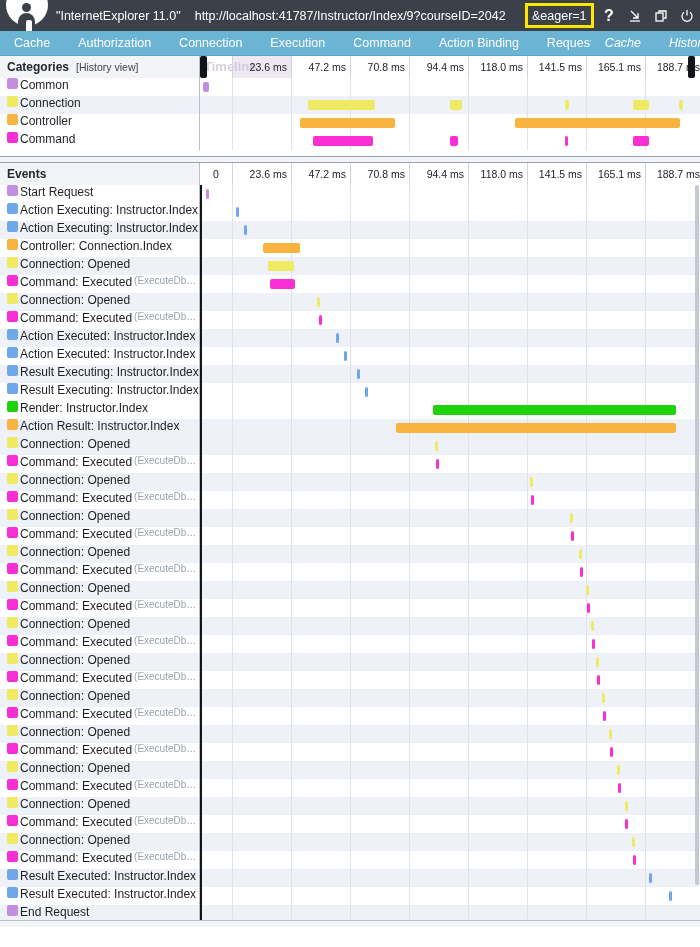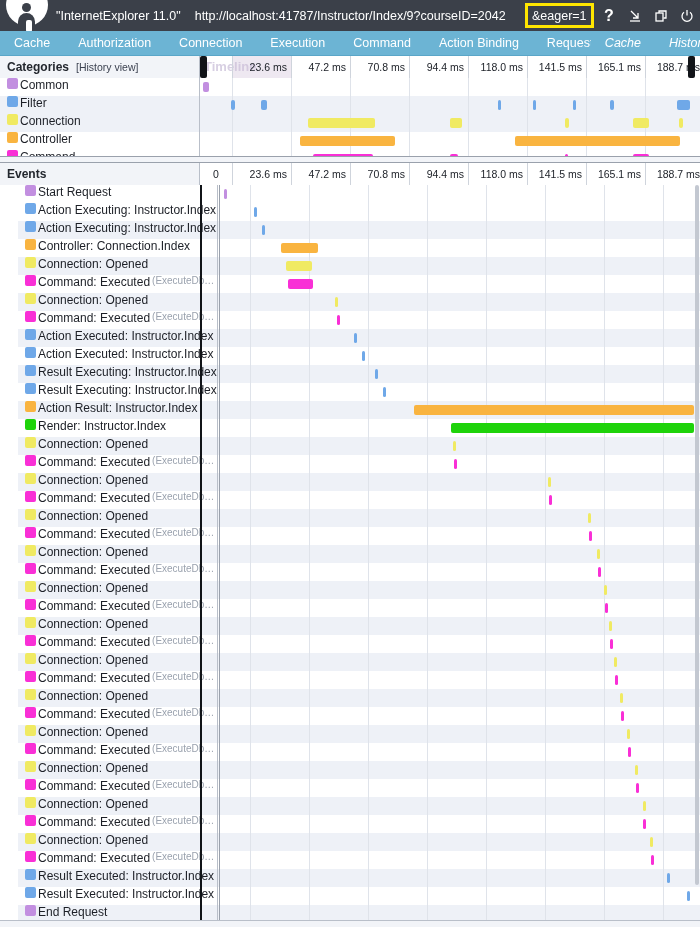--- a/index.html
+++ b/index.html
@@ -237,21 +237,21 @@
     position: relative;
   }
 
   
   #events {
     position: relative;
     height: 764px;
     overflow: hidden;
   }
   #ev-rows { position: relative; }
-  #ev-rows .row { height: 18px; padding-left: 18px; }
+  #ev-rows .row { height: 18px; }
   #ev-rows .lane .cursor {
     position: absolute; top: 0; bottom: 0;
     border-left: 1px solid #9aa1ac;
   }
   .v-scroll {
     position: absolute;
     right: 0; top: 22px; bottom: 0;
     width: 6px;
     background: transparent;
     z-index: 6;
@@ -358,43 +358,20 @@
           <div class="gl" style="left: 208.973px;"></div>
           <div class="gl" style="left: 268.005px;"></div>
           <div class="gl" style="left: 327.037px;"></div>
           <div class="gl" style="left: 386.068px;"></div>
           <div class="gl" style="left: 445.1px;"></div>
           <div class="bar" style="left: 2.5px; width: 6px; background: rgb(194, 143, 224);"></div>
         </div>
       </div>
       <div class="row alt">
         <div class="lbl">
-          <span class="swatch" style="background: rgb(111, 168, 232);"></span>
-          <span>Filter</span>
-        </div>
-        <div class="lane">
-          <div class="gl" style="left: 31.8772px;"></div>
-          <div class="gl" style="left: 90.9091px;"></div>
-          <div class="gl" style="left: 149.941px;"></div>
-          <div class="gl" style="left: 208.973px;"></div>
-          <div class="gl" style="left: 268.005px;"></div>
-          <div class="gl" style="left: 327.037px;"></div>
-          <div class="gl" style="left: 386.068px;"></div>
-          <div class="gl" style="left: 445.1px;"></div>
-          <div class="bar" style="left: 31px; width: 3.5px; background: rgb(111, 168, 232);"></div>
-          <div class="bar" style="left: 61px; width: 6px; background: rgb(111, 168, 232);"></div>
-          <div class="bar" style="left: 297.5px; width: 3.5px; background: rgb(111, 168, 232);"></div>
-          <div class="bar" style="left: 332.5px; width: 3.5px; background: rgb(111, 168, 232);"></div>
-          <div class="bar" style="left: 372.5px; width: 3.5px; background: rgb(111, 168, 232);"></div>
-          <div class="bar" style="left: 410px; width: 3.5px; background: rgb(111, 168, 232);"></div>
-          <div class="bar" style="left: 477px; width: 13px; background: rgb(111, 168, 232);"></div>
-        </div>
-      </div>
-      <div class="row alt">
-        <div class="lbl">
           <span class="swatch" style="background: rgb(240, 234, 98);"></span>
           <span>Connection</span>
         </div>
         <div class="lane">
           <div class="gl" style="left: 31.8772px;"></div>
           <div class="gl" style="left: 90.9091px;"></div>
           <div class="gl" style="left: 149.941px;"></div>
           <div class="gl" style="left: 208.973px;"></div>
           <div class="gl" style="left: 268.005px;"></div>
           <div class="gl" style="left: 327.037px;"></div>
@@ -678,54 +655,54 @@
           <div class="gl" style="left: 149.941px;"></div>
           <div class="gl" style="left: 208.973px;"></div>
           <div class="gl" style="left: 268.005px;"></div>
           <div class="gl" style="left: 327.037px;"></div>
           <div class="gl" style="left: 386.068px;"></div>
           <div class="gl" style="left: 445.1px;"></div>
           <div class="cursor" style="left: 1px;"></div>
           <div class="bar" style="left: 164.706px; width: 3px; background: rgb(111, 168, 232);"></div>
         </div>
       </div>
+      <div class="row">
+        <div class="lbl">
+          <span class="swatch" style="background: rgb(30, 211, 10);"></span>
+          <span>Render: Instructor.Index</span>
+        </div>
+        <div class="lane">
+          <div class="gl" style="left: 31.8772px;"></div>
+          <div class="gl" style="left: 90.9091px;"></div>
+          <div class="gl" style="left: 149.941px;"></div>
+          <div class="gl" style="left: 208.973px;"></div>
+          <div class="gl" style="left: 268.005px;"></div>
+          <div class="gl" style="left: 327.037px;"></div>
+          <div class="gl" style="left: 386.068px;"></div>
+          <div class="gl" style="left: 445.1px;"></div>
+          <div class="cursor" style="left: 1px;"></div>
+          <div class="bar" style="left: 233.333px; width: 243.137px; background: rgb(30, 211, 10);"></div>
+        </div>
+      </div>
       <div class="row alt">
         <div class="lbl">
           <span class="swatch" style="background: rgb(249, 180, 64);"></span>
           <span>Action Result: Instructor.Index</span>
         </div>
         <div class="lane">
           <div class="gl" style="left: 31.8772px;"></div>
           <div class="gl" style="left: 90.9091px;"></div>
           <div class="gl" style="left: 149.941px;"></div>
           <div class="gl" style="left: 208.973px;"></div>
           <div class="gl" style="left: 268.005px;"></div>
           <div class="gl" style="left: 327.037px;"></div>
           <div class="gl" style="left: 386.068px;"></div>
           <div class="gl" style="left: 445.1px;"></div>
           <div class="cursor" style="left: 1px;"></div>
           <div class="bar" style="left: 196.078px; width: 280.392px; background: rgb(249, 180, 64);"></div>
-        </div>
-      </div>
-      <div class="row">
-        <div class="lbl">
-          <span class="swatch" style="background: rgb(30, 211, 10);"></span>
-          <span>Render: Instructor.Index</span>
-        </div>
-        <div class="lane">
-          <div class="gl" style="left: 31.8772px;"></div>
-          <div class="gl" style="left: 90.9091px;"></div>
-          <div class="gl" style="left: 149.941px;"></div>
-          <div class="gl" style="left: 208.973px;"></div>
-          <div class="gl" style="left: 268.005px;"></div>
-          <div class="gl" style="left: 327.037px;"></div>
-          <div class="gl" style="left: 386.068px;"></div>
-          <div class="gl" style="left: 445.1px;"></div>
-          <div class="cursor" style="left: 1px;"></div>
-          <div class="bar" style="left: 233.333px; width: 243.137px; background: rgb(30, 211, 10);"></div>
         </div>
       </div>
       <div class="row alt">
         <div class="lbl">
           <span class="swatch" style="background: rgb(240, 234, 98);"></span>
           <span>Connection: Opened</span>
         </div>
         <div class="lane">
           <div class="gl" style="left: 31.8772px;"></div>
           <div class="gl" style="left: 90.9091px;"></div>

